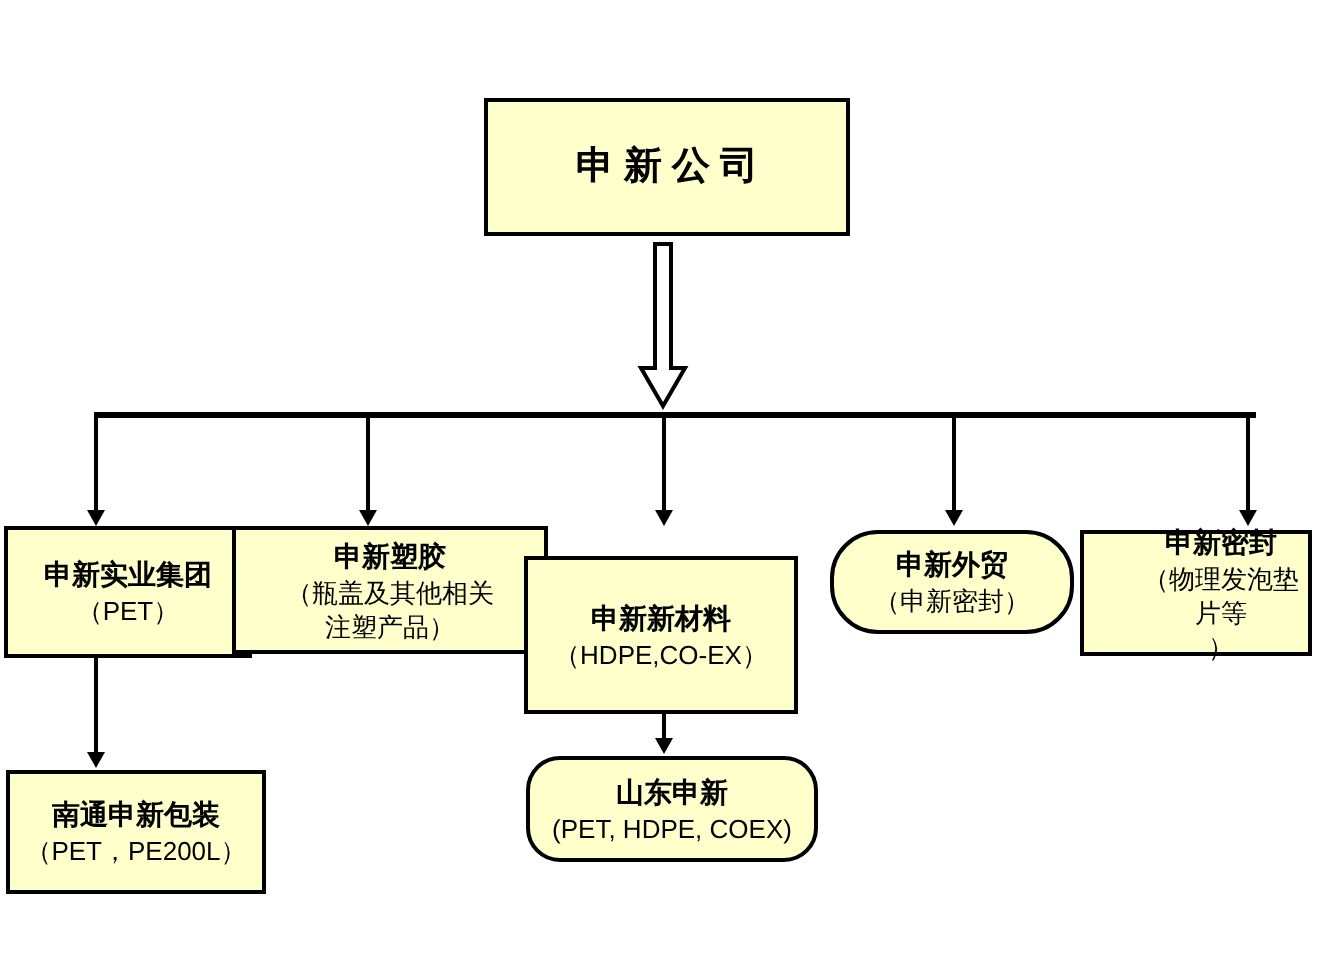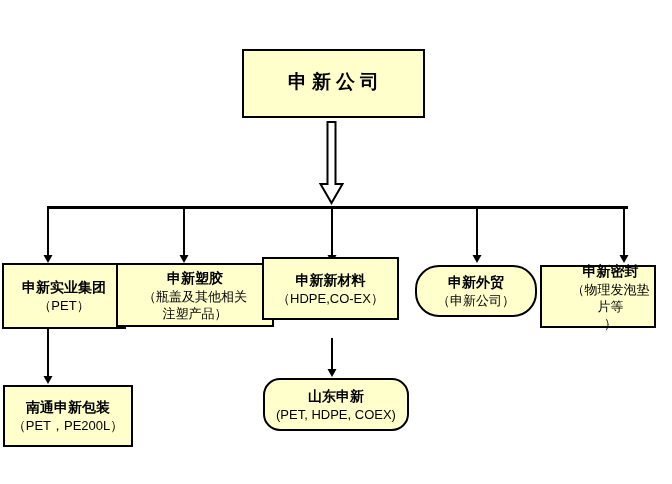--- a/index.html
+++ b/index.html
@@ -46,27 +46,26 @@
     line-height: 17px;
     white-space: pre-line;
   }
   .node.root {
     border-width: 2px;
   }
   .node.root .title {
     font-size: 19px;
     letter-spacing: 5px;
     text-indent: 5px;
-    font-family: Liberation Mono, monospace;
   }
   
   .pos-root { left: 242px; top: 49px;  width: 183px; height: 69px; }
   .pos-b1   { left: 2px;   top: 263px; width: 124px; height: 66px; }
   .pos-b2   { left: 116px; top: 263px; width: 158px; height: 64px; }
-  .pos-b3   { left: 262px; top: 257px; width: 137px; height: 63px; }
+  .pos-b3   { left: 262px; top: 278px; width: 137px; height: 79px; }
   .pos-b4   { left: 415px; top: 265px; width: 122px; height: 52px; border-radius: 24px; }
   .pos-b5   { left: 540px; top: 265px; width: 116px; height: 63px; padding-left: 27px; }
   .pos-b6   { left: 3px;   top: 385px; width: 130px; height: 62px; }
   .pos-b7   { left: 263px; top: 378px; width: 146px; height: 53px; border-radius: 17px; }
 </style>
 </head>
 <body>
 
 <div class="canvas" style="--bg: #FFFFFF; --node-fill: #FFFFCC; --node-border: #000000;">
 
@@ -123,21 +122,21 @@
 注塑产品）</div>
   </div>
 
   <div class="node pos-b3">
     <div class="title">申新新材料</div>
     <div class="subtitle">（HDPE,CO-EX）</div>
   </div>
 
   <div class="node pos-b4">
     <div class="title">申新外贸</div>
-    <div class="subtitle">（申新公司）</div>
+    <div class="subtitle">（申新密封）</div>
   </div>
 
   <div class="node pos-b5">
     <div class="title">申新密封</div>
     <div class="subtitle">（物理发泡垫片等
 ）</div>
   </div>
 
   <div class="node pos-b6">
     <div class="title">南通申新包装</div>

